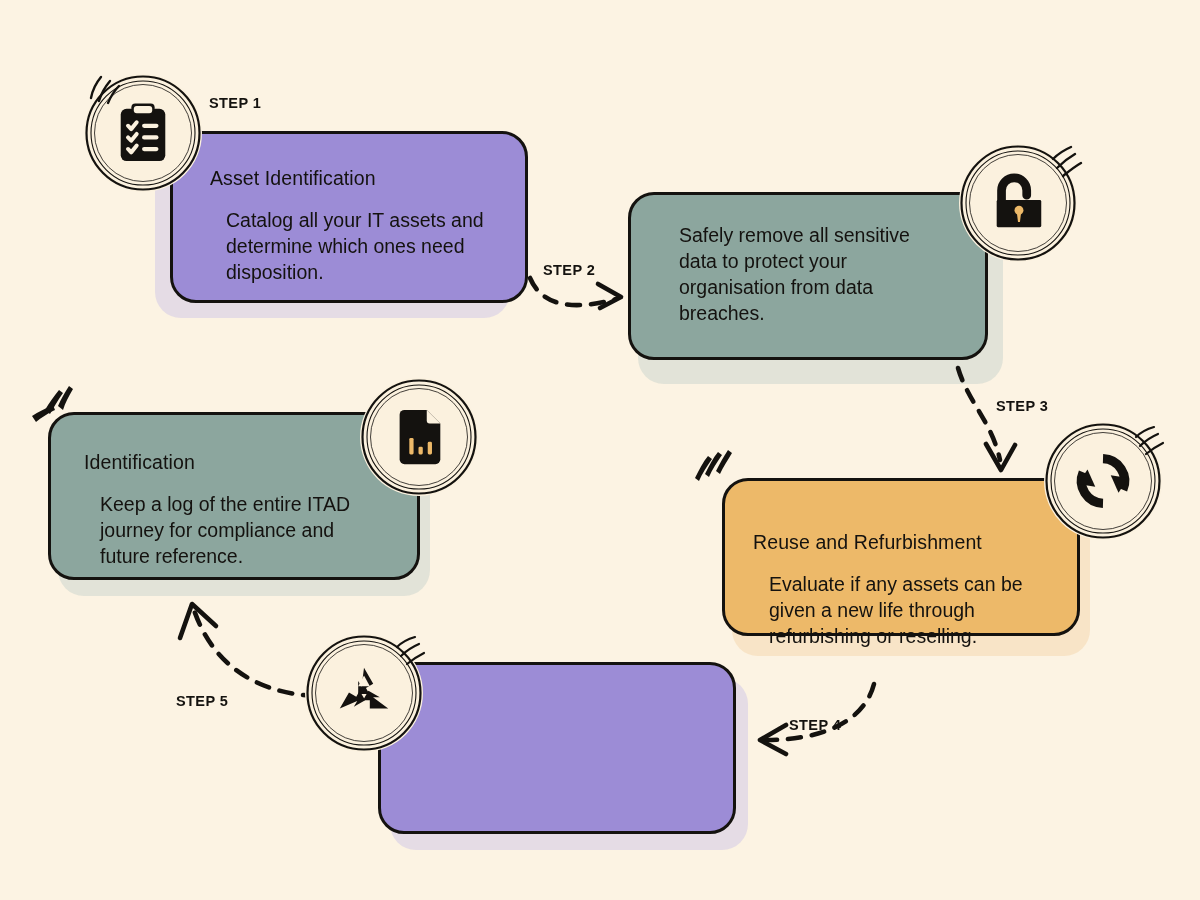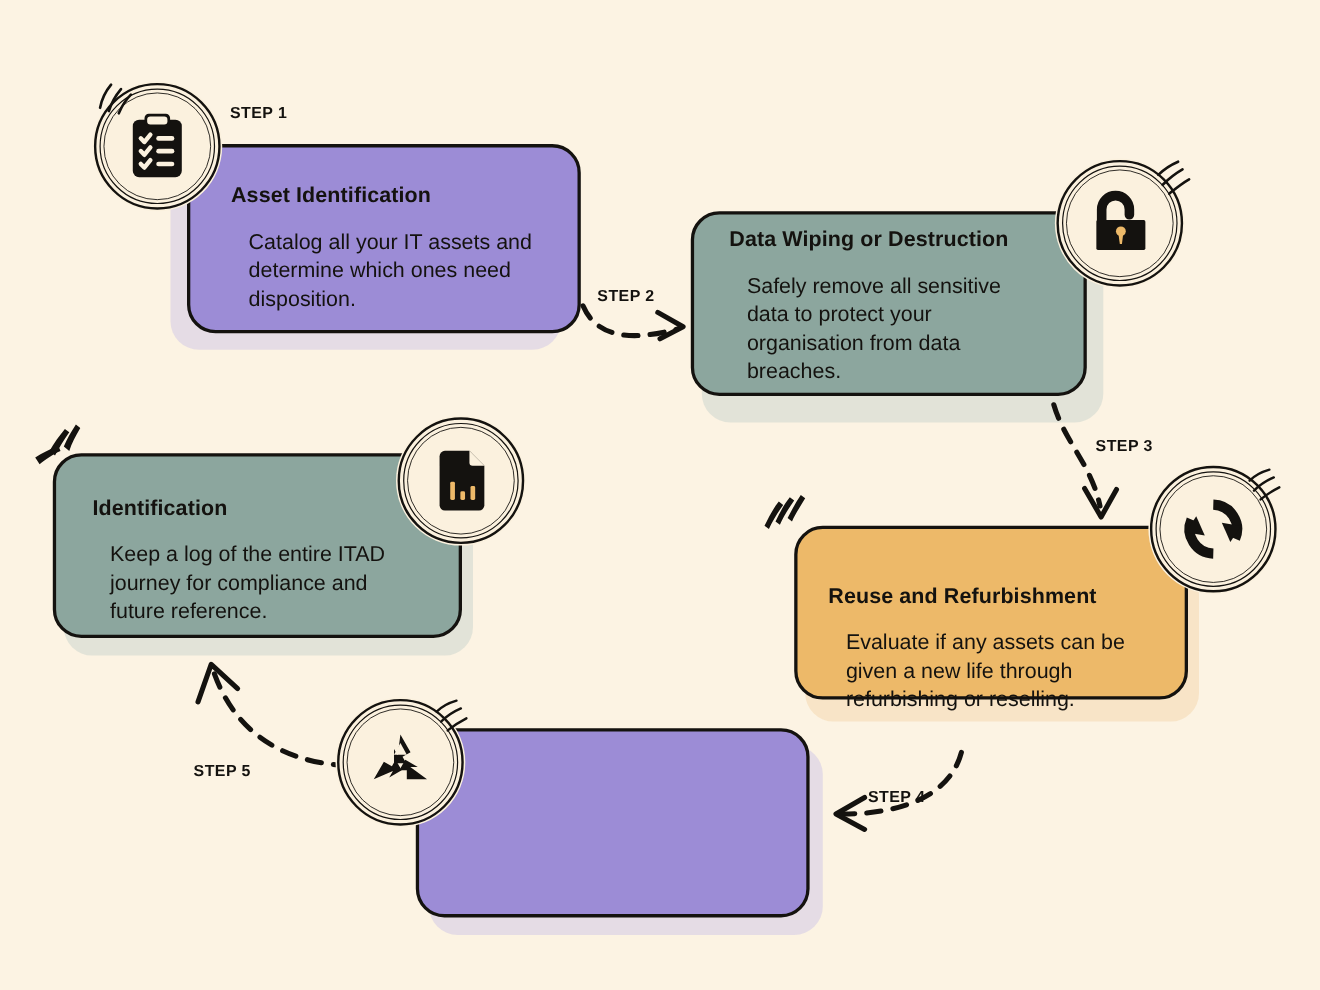--- a/index.html
+++ b/index.html
@@ -33,21 +33,21 @@
     z-index:3;
     opacity:.45;
   }
   .card-text{
     position:absolute;
     z-index:6;
     color:#14120F;
   }
   .card-title{
     font-size:19.5px;
-    font-weight:bold;
+    font-weight:normal;
     letter-spacing:.1px;
     line-height:1.28;
     margin:0 0 1px 0;
   }
   .card-body{
     font-size:19.5px;
     font-weight:normal;
     line-height:1.335;
     margin:16px;
     white-space:pre-line;
@@ -153,21 +153,20 @@
   <svg class="spark" style="left:84px;top:68px;width:44px;height:42px;" viewBox="0 0 44 42">
     <g stroke="#14120F" stroke-width="2.4" stroke-linecap="round" fill="none">
       <path d="M7,30 C8.5,22 12,15 17,9"></path>
       <path d="M15,33 C17,26 21,19 26,13"></path>
       <path d="M24,35 C26.5,29 30,23 35,18"></path>
     </g>
   </svg>
 
   <div class="card" style="left:628px;top:192px;width:360px;height:168px;background:#8CA69E;"></div>
   <div class="card-text" style="left:663px;top:206px;width:320px;">
-    <p class="card-title">Data Wiping or Destruction</p>
     <p class="card-body">Safely remove all sensitive
 data to protect your
 organisation from data
 breaches.</p>
   </div>
   <div class="step-label" style="left:543px;top:262px;">STEP 2</div>
 
   <div class="icon-badge" style="left:959px;top:144px;">
     <div class="icon-disc"></div>
     <svg class="icon-ring" viewBox="0 0 118 118">

